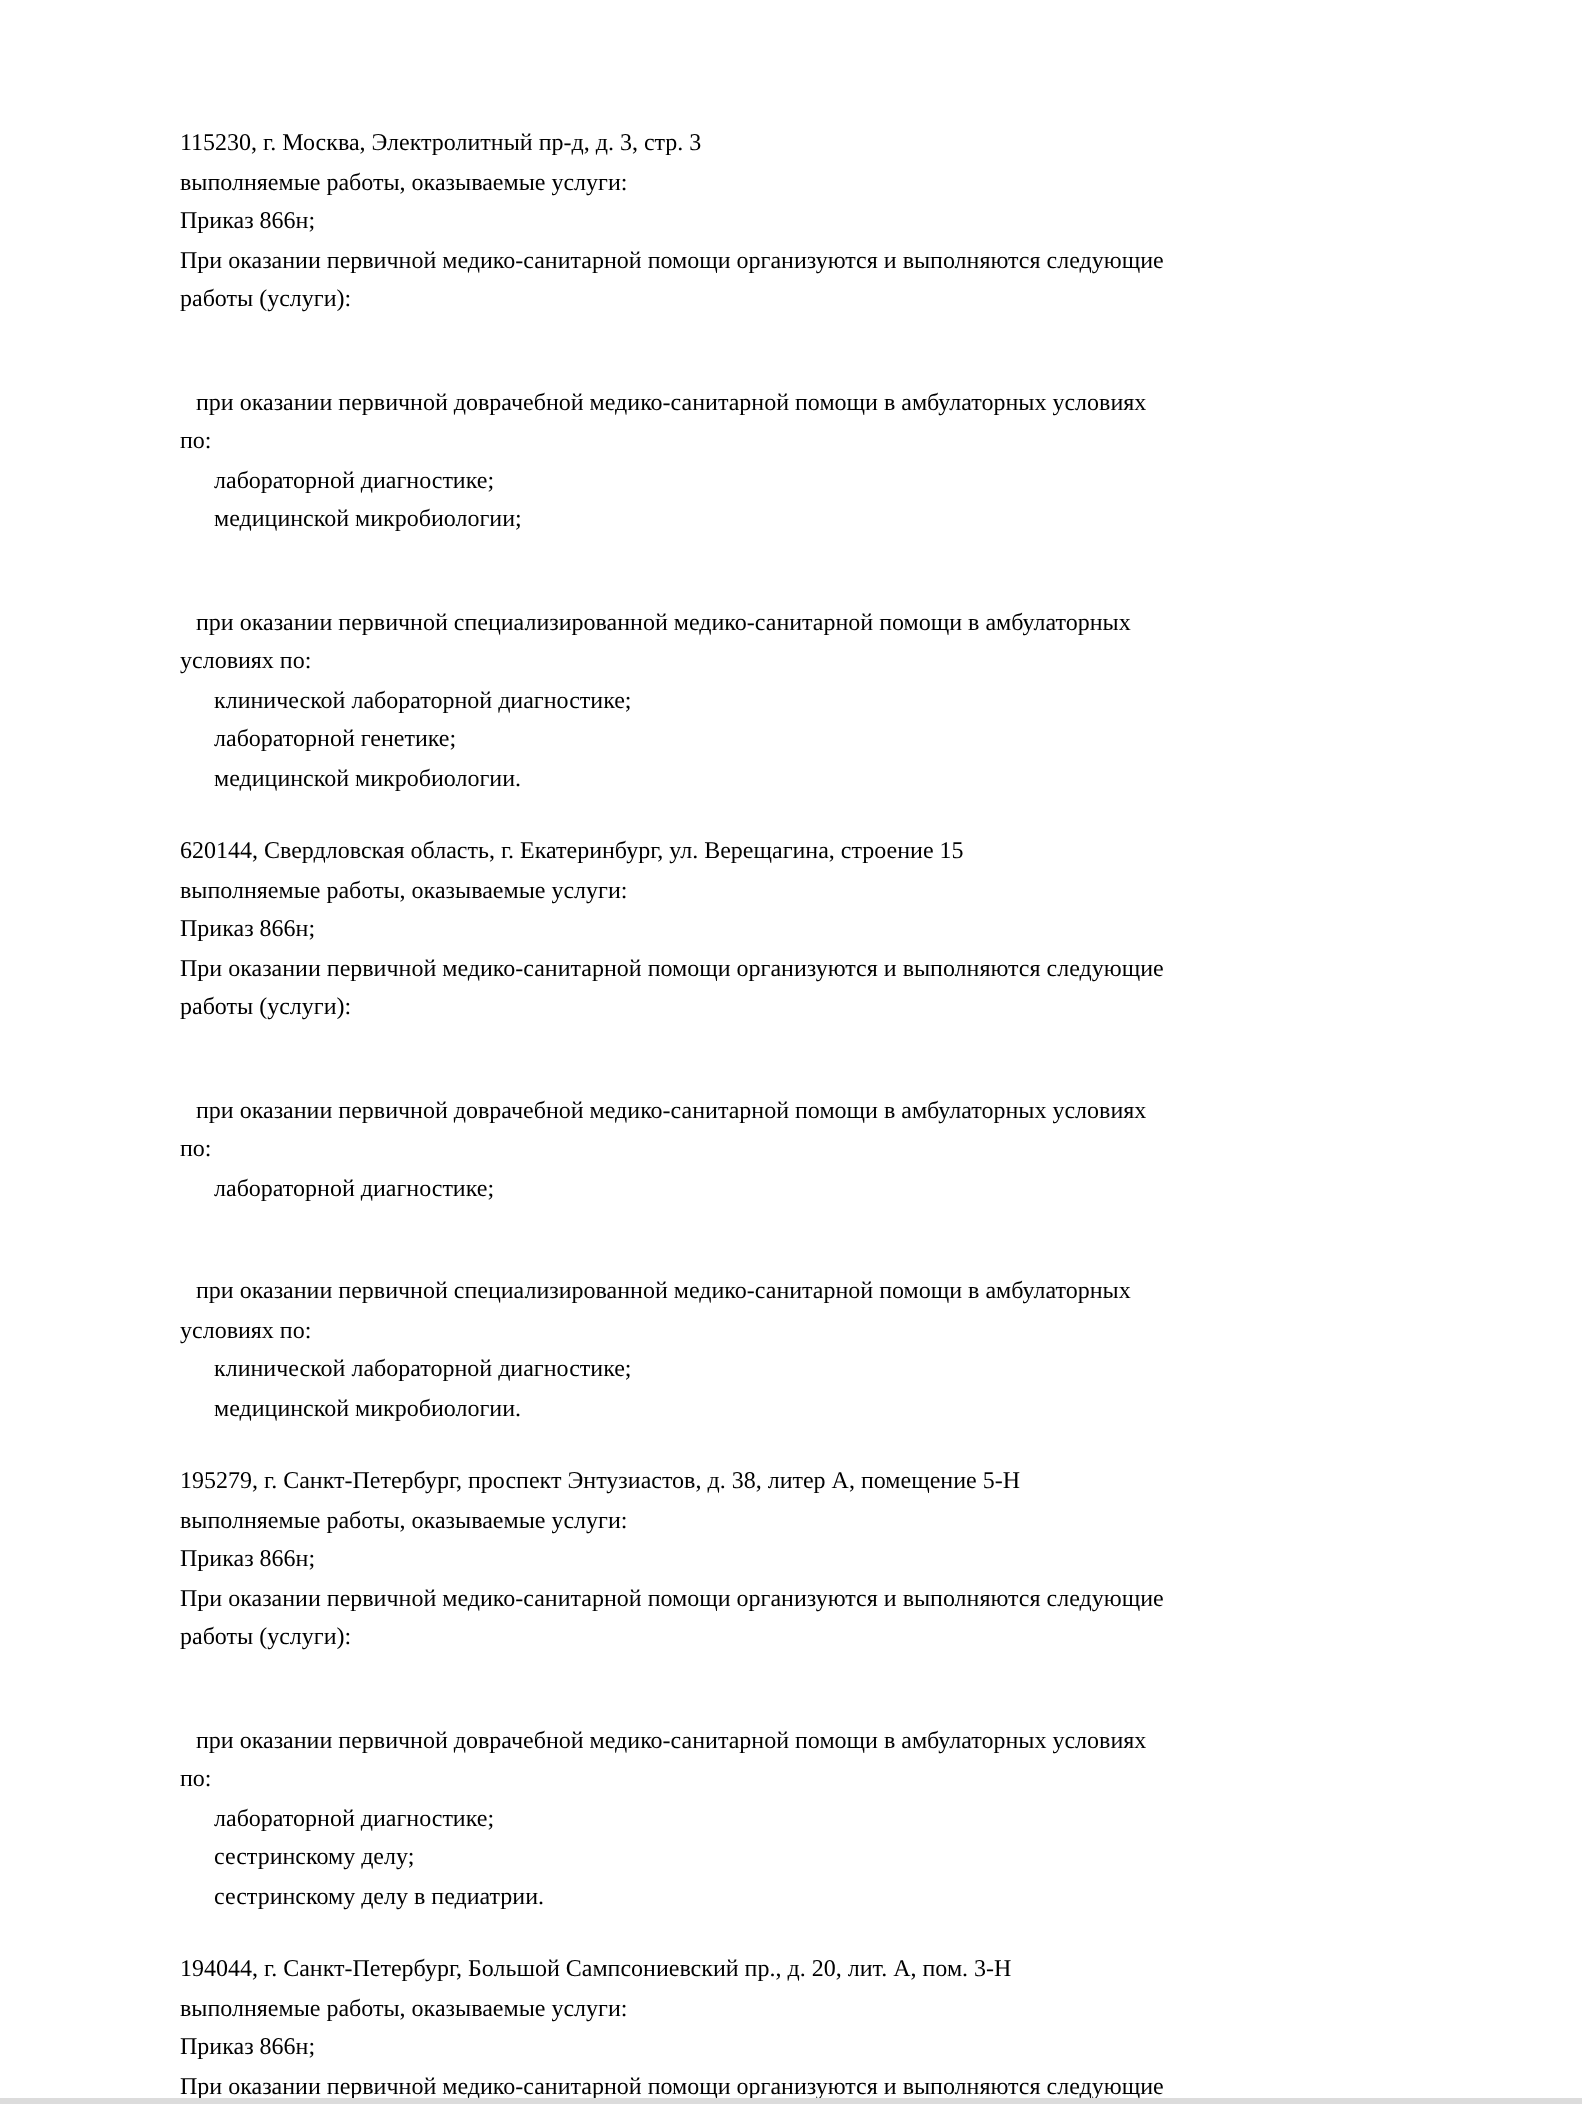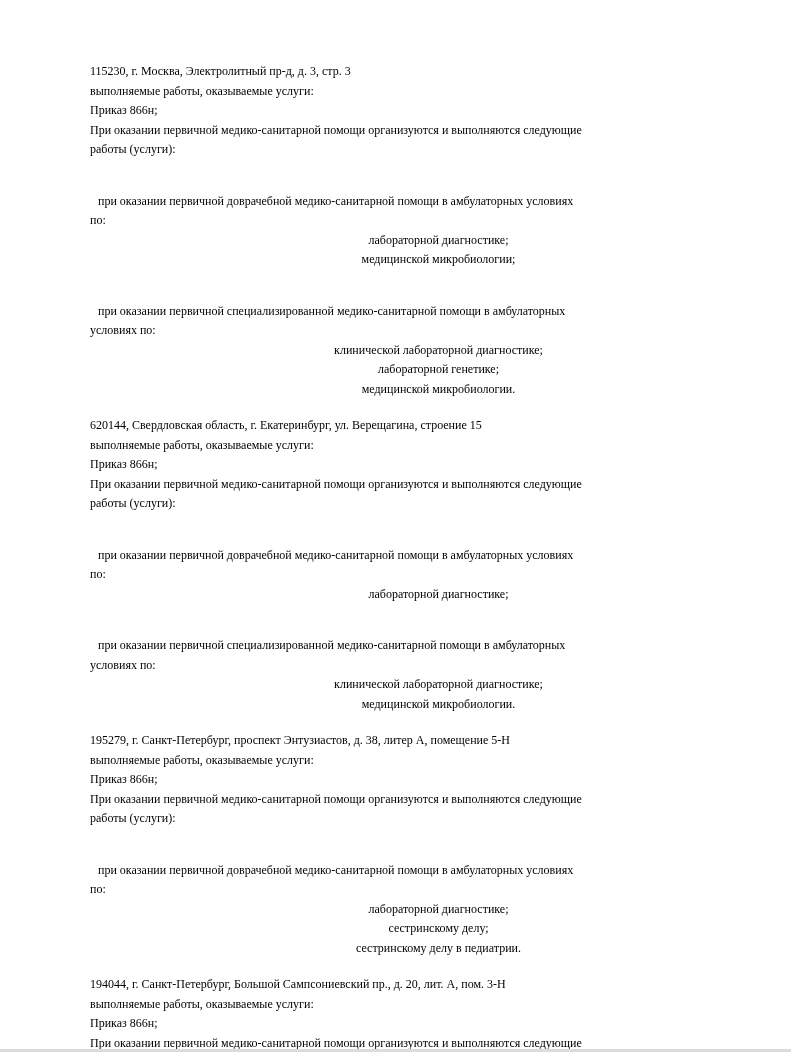--- a/index.html
+++ b/index.html
@@ -25,21 +25,21 @@
     white-space: pre;
   }
   .block {
     margin: 0 0 17px 0;
   }
   .line {
     height: 19.5px;
   }
   .indent-0 { padding-left: 0; }
   .indent-1 { padding-left: 8px; margin-top: 32px; }
-  .indent-2 { padding-left: 17px; text-align: center; }
+  .indent-2 { padding-left: 17px; }
   .bottom-divider {
     position: absolute;
     left: 0;
     bottom: 2px;
     width: 791px;
     height: 3px;
     background: #dcdcdc;
   }
 </style>
 </head>

